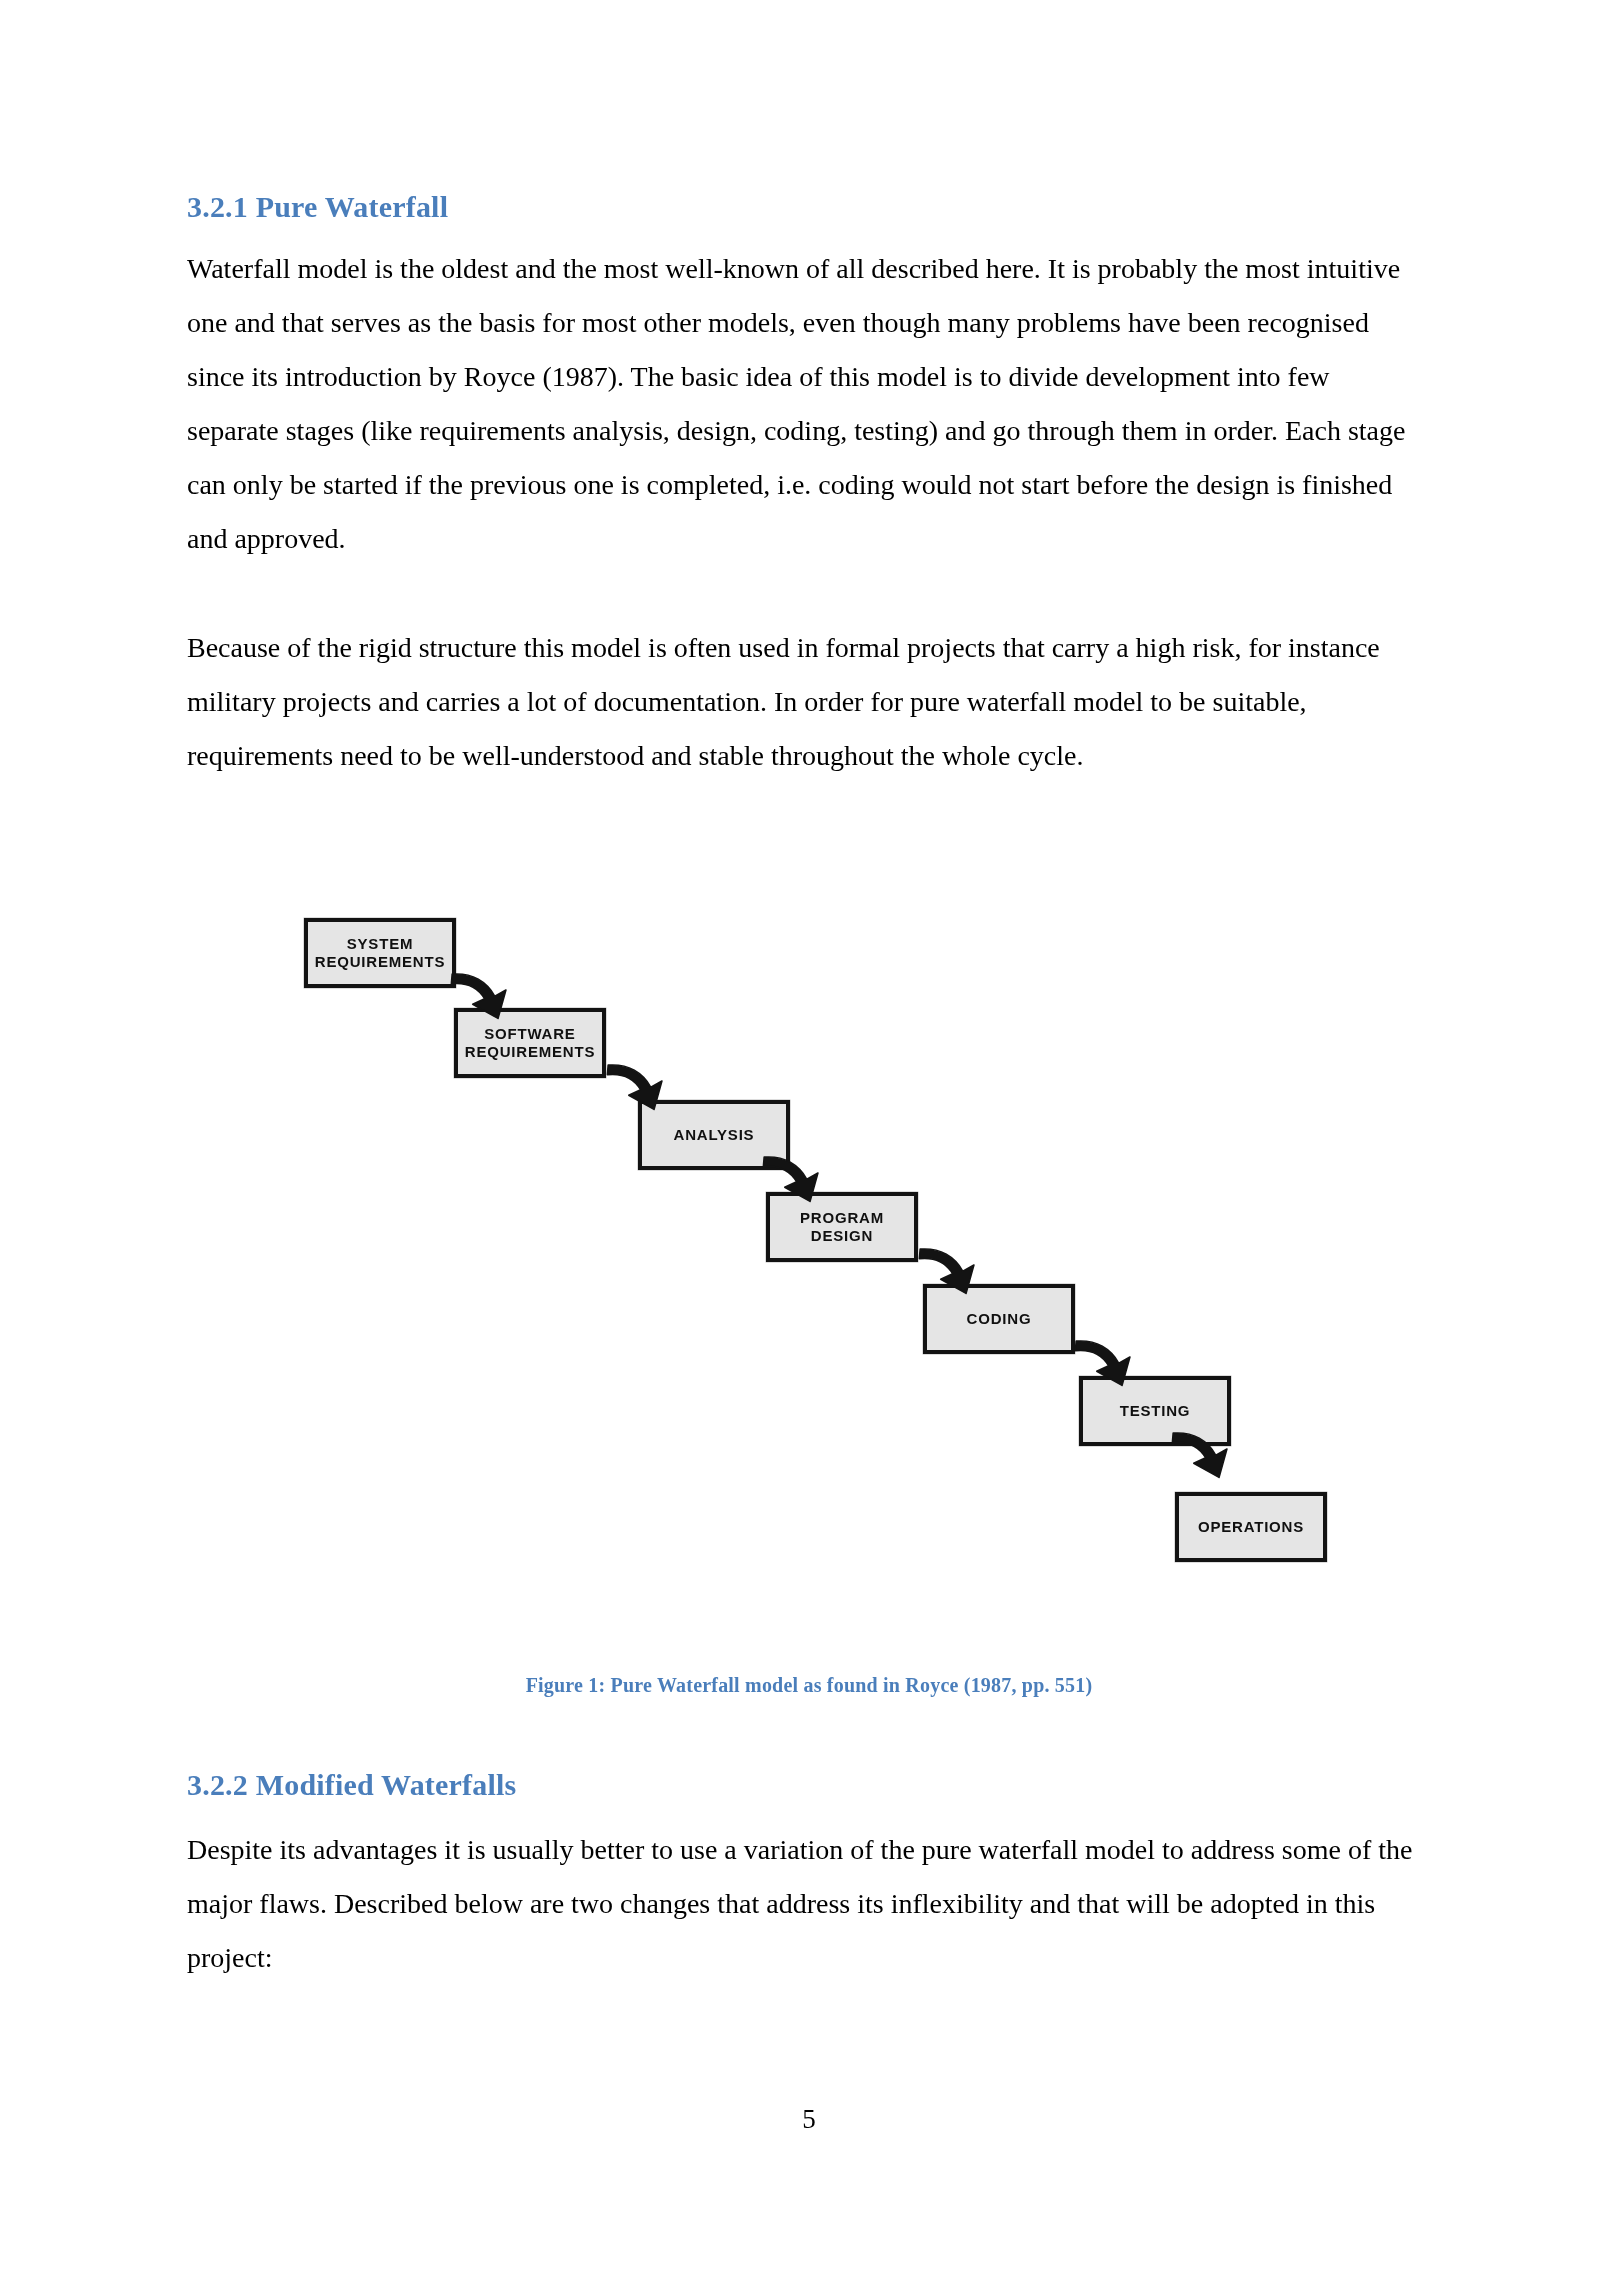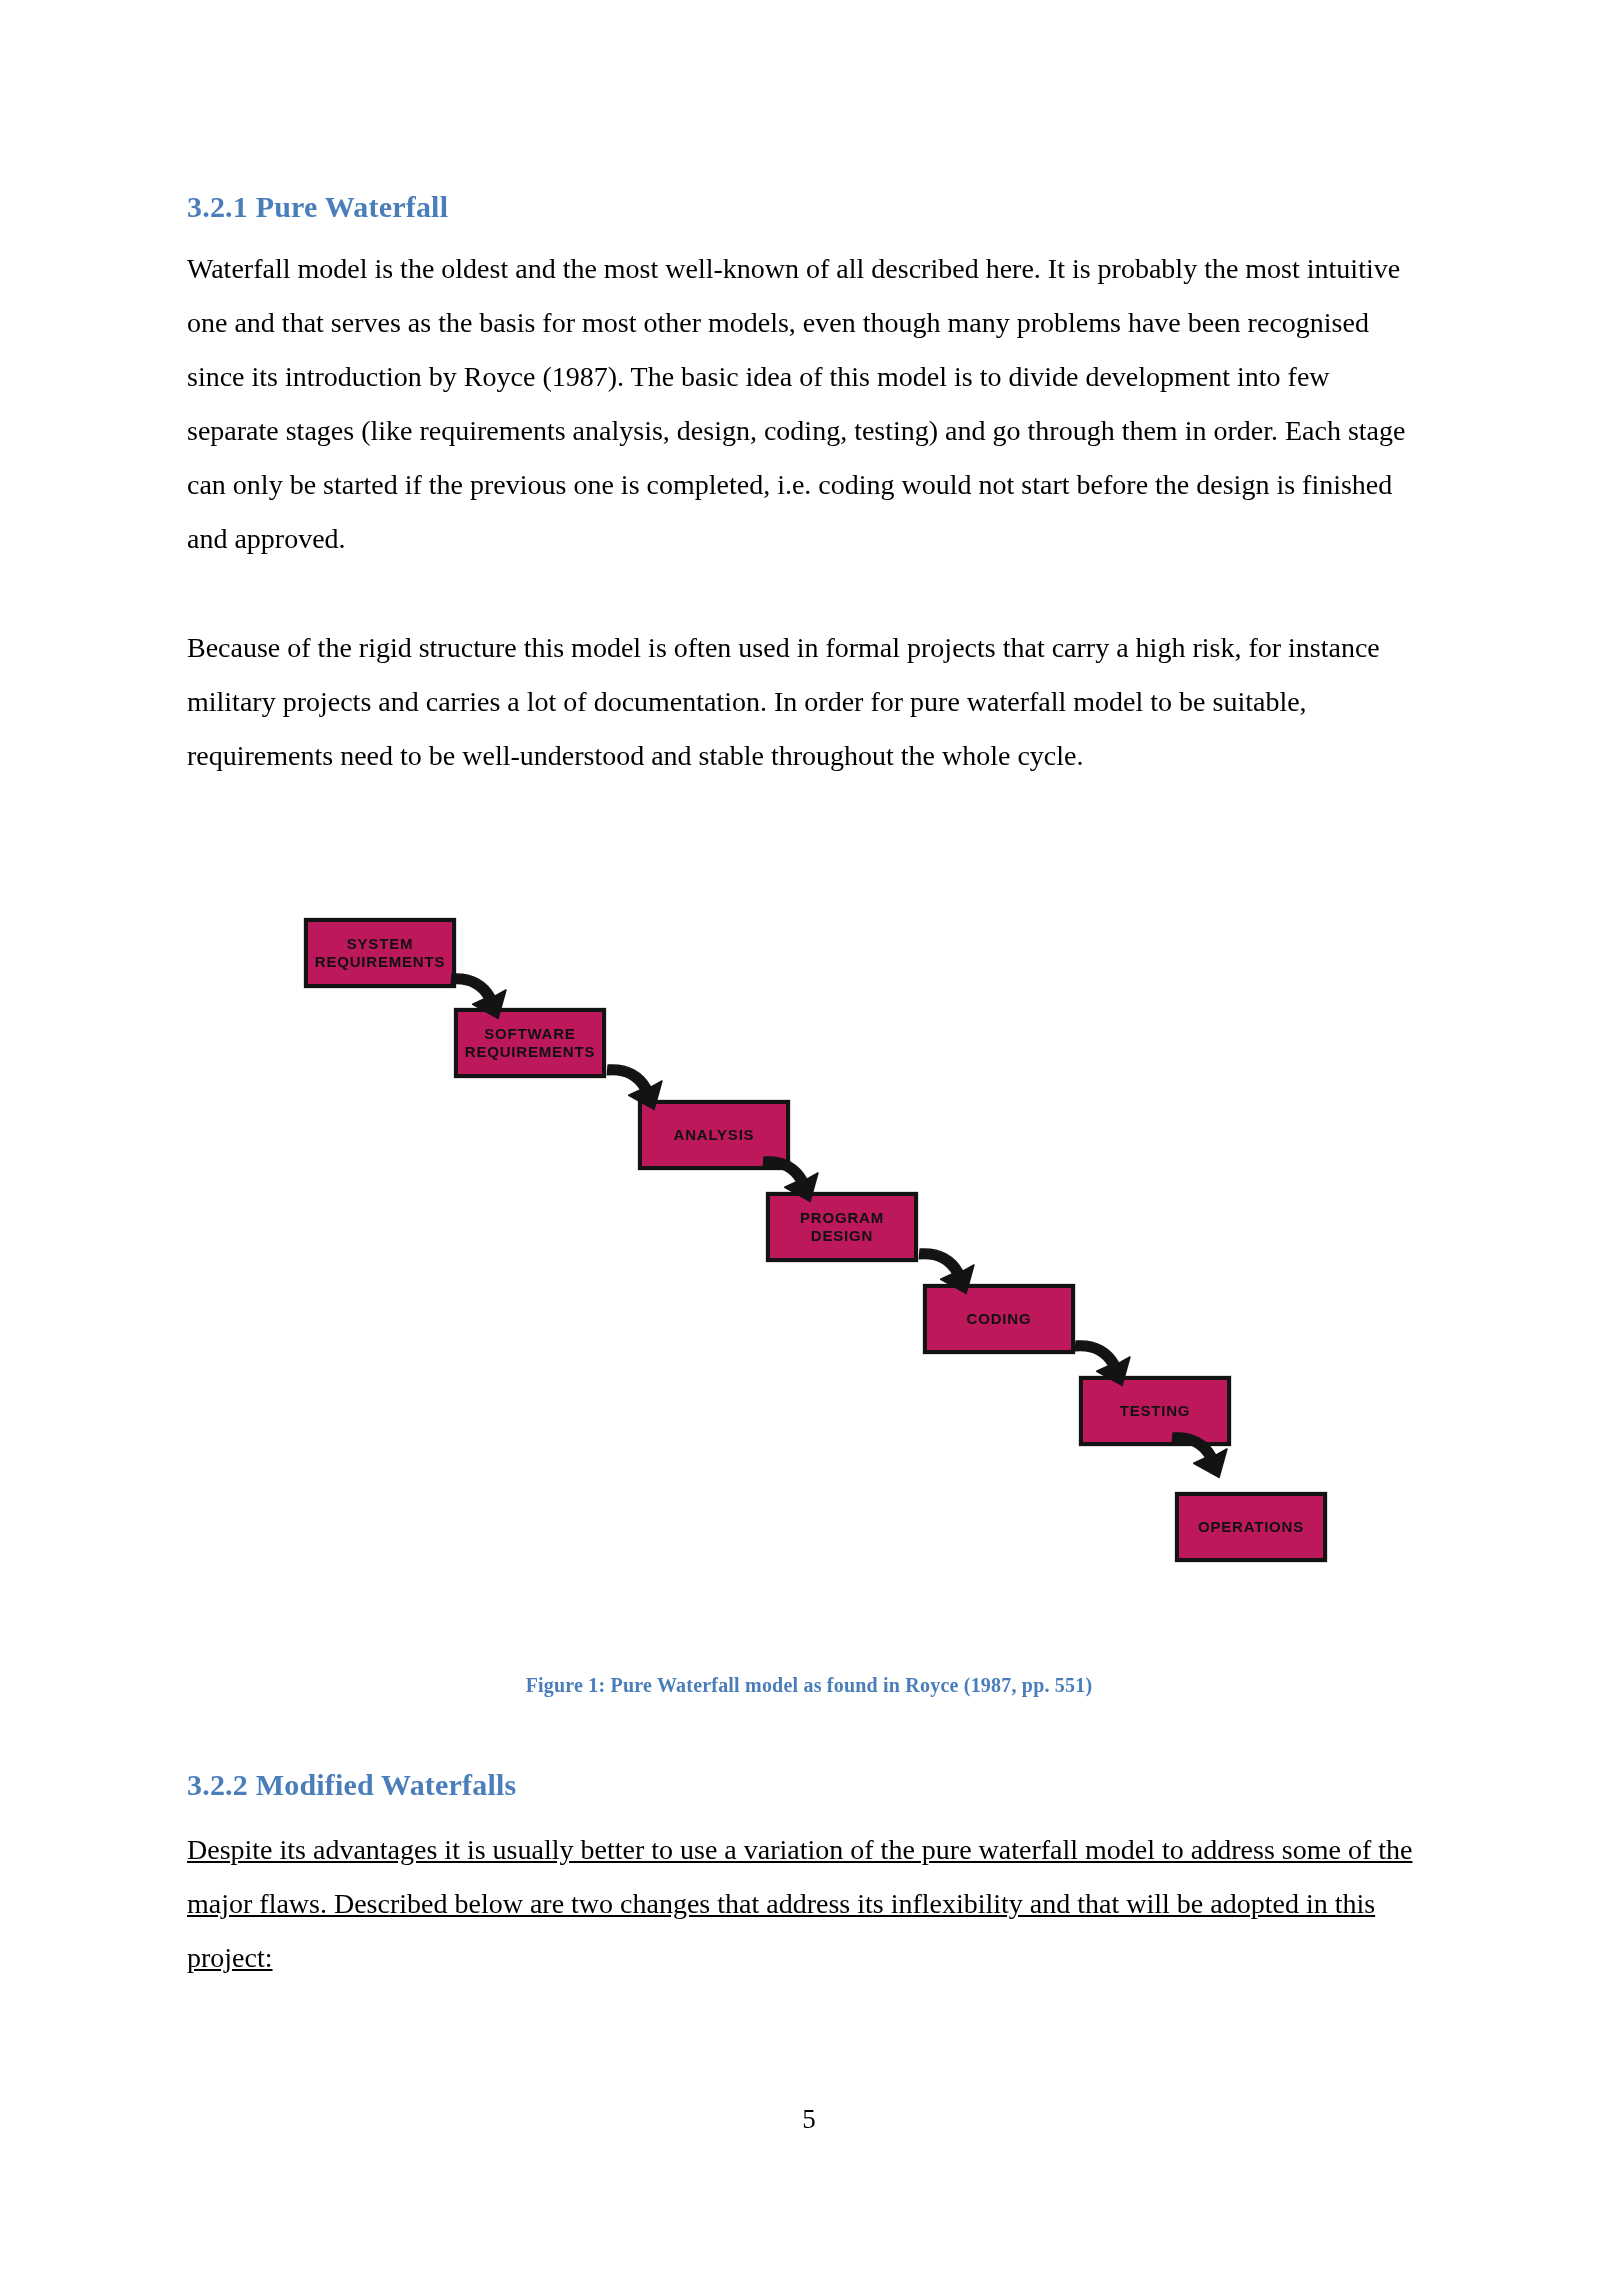--- a/index.html
+++ b/index.html
@@ -60,42 +60,42 @@
     width: 1233px;
     font-family: "Liberation Serif", "DejaVu Serif", serif;
     font-size: 28px;
     line-height: 54px;
     color: #000000;
     text-align: left;
     margin: 0;
   }
   #par-1 { top: 242px; }
   #par-2 { top: 621px; }
-  #par-3 { top: 1823px; text-decoration: underline; }
+  #par-3 { top: 1823px; }
 
   
   .figure {
     position: absolute;
     left: 0;
     top: 872px;
     width: 1244px;
     height: 793px;
   }
   .figure-canvas {
     position: absolute;
     left: 0;
     top: 0;
     width: 1244px;
     height: 690px;
   }
 
   .wf-box {
     position: absolute;
     box-sizing: border-box;
-    background: #be185d;
+    background: #e5e5e5;
     border: 4px solid #131313;
     display: flex;
     align-items: center;
     justify-content: center;
     text-align: center;
     font-family: "Liberation Sans", "DejaVu Sans", sans-serif;
     font-weight: bold;
     font-size: 15px;
     letter-spacing: 0.8px;
     line-height: 1.22;

